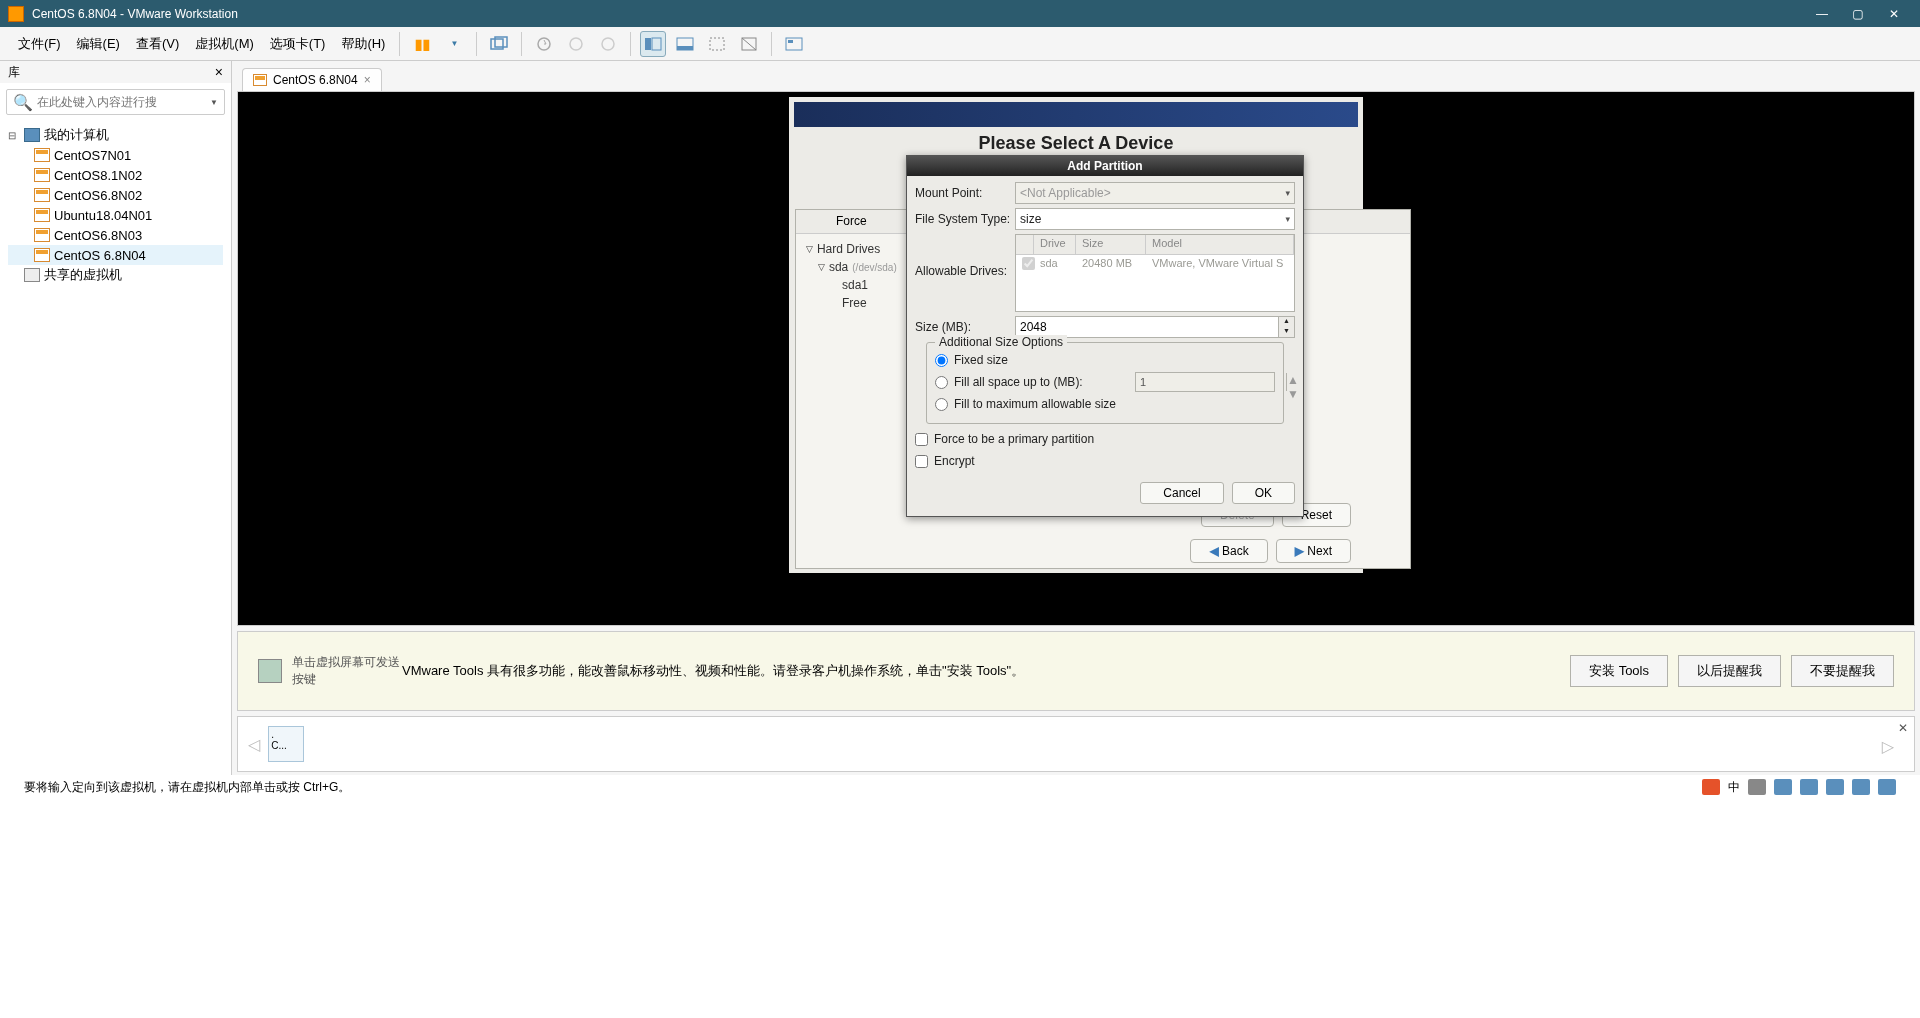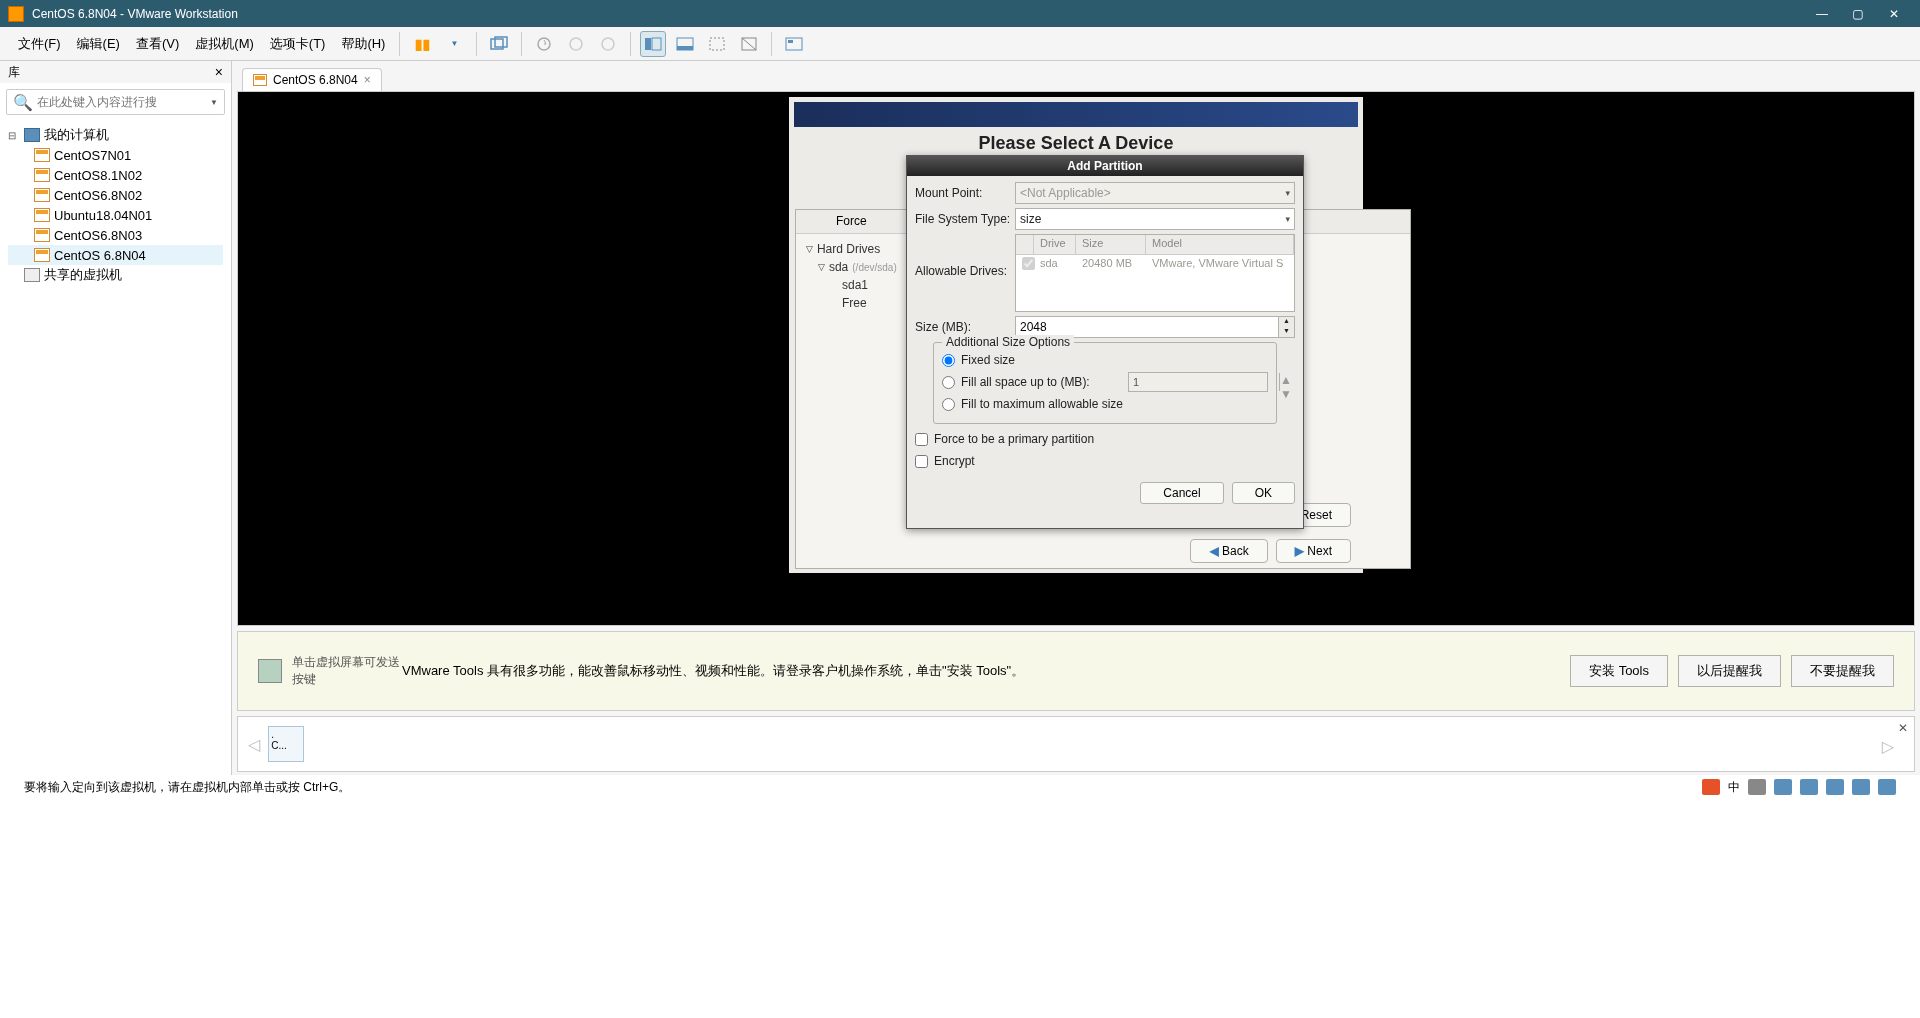--- a/index.html
+++ b/index.html
@@ -85,27 +85,27 @@
 .select .arr { color: #555; font-size: 9px; }
 .drive-grid { flex: 1; height: 78px; border: 1px solid #b2b2ab; background: #fff; font-size: 11px; }
 .drive-head { display: flex; background: #ecebe7; border-bottom: 1px solid #ccc; color: #888; }
 .drive-head > div { padding: 2px 6px; border-right: 1px solid #ccc; }
 .drive-row { display: flex; color: #9a9a94; padding: 2px 0; }
 .drive-row > div { padding: 0 6px; }
 .spinner { display: flex; }
 .spinner input { flex: 1; height: 22px; border: 1px solid #b2b2ab; padding: 0 4px; font-size: 12px; }
 .spinner .spins { width: 16px; border: 1px solid #b2b2ab; border-left: none; display: flex; flex-direction: column; }
 .spinner .spins div { flex: 1; font-size: 7px; text-align: center; cursor: pointer; }
-.fieldset { border: 1px solid #b2b2ab; border-radius: 3px; padding: 6px 8px 8px; margin: 4px 18px; position: relative; }
+.fieldset { border: 1px solid #b2b2ab; border-radius: 3px; padding: 6px 8px 8px; margin: 4px 11px; position: relative; }
 .fieldset .legend { position: absolute; top: -8px; left: 8px; background: #ecebe7; padding: 0 4px; font-size: 12px; }
 .radio-row, .check-row { display: flex; align-items: center; height: 22px; gap: 6px; font-size: 12px; }
 .radio-row input, .check-row input { margin: 0; }
 .radio-row .mbinput { width: 140px; height: 20px; border: 1px solid #b2b2ab; background: #efeee8; color: #999; margin-left: auto; display: flex; }
 .radio-row .mbinput input { flex: 1; border: none; background: transparent; padding: 0 4px; font-size: 11px; }
-.dlg-btns { display: flex; justify-content: flex-end; gap: 8px; padding: 4px 8px 24px; }
+.dlg-btns { display: flex; justify-content: flex-end; gap: 8px; padding: 4px 8px 12px; }
 .dbtn { padding: 3px 22px; border: 1px solid #b2b2ab; background: #f8f8f5; border-radius: 3px; font-size: 12px; cursor: pointer; }
 
 
 .info-bar { height: 80px; background: #f8f8e8; border: 1px solid #ccc; margin: 5px; display: flex; align-items: center; padding: 0 20px; font-size: 13px; }
 .info-bar .iicon { width: 24px; height: 24px; margin-right: 10px; background: #b6d1c0; border: 1px solid #888; }
 .info-bar .hint { width: 110px; font-size: 12px; color: #555; }
 .info-bar .msg { flex: 1; }
 .info-bar .bbtn { padding: 6px 18px; border: 1px solid #b2b2ab; background: #f5f5f5; margin-left: 10px; cursor: pointer; font-size: 13px; }
 
 

